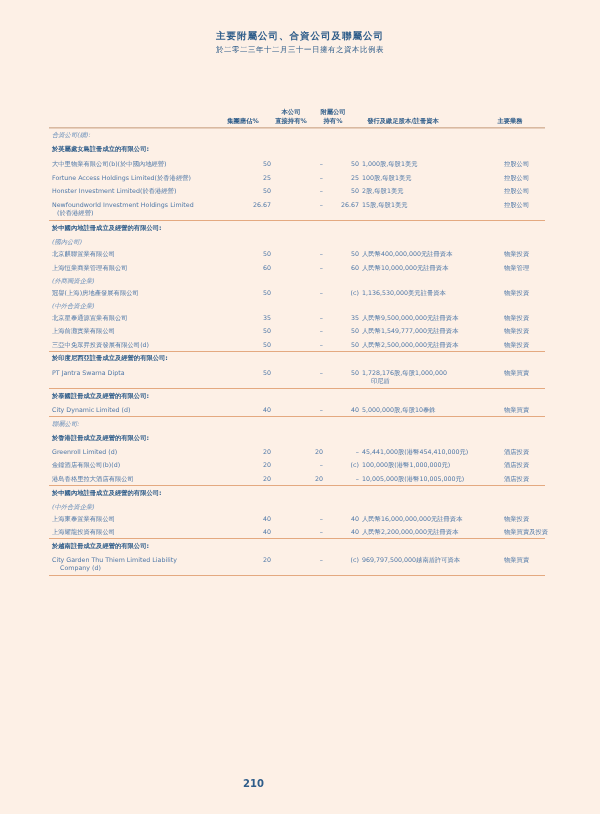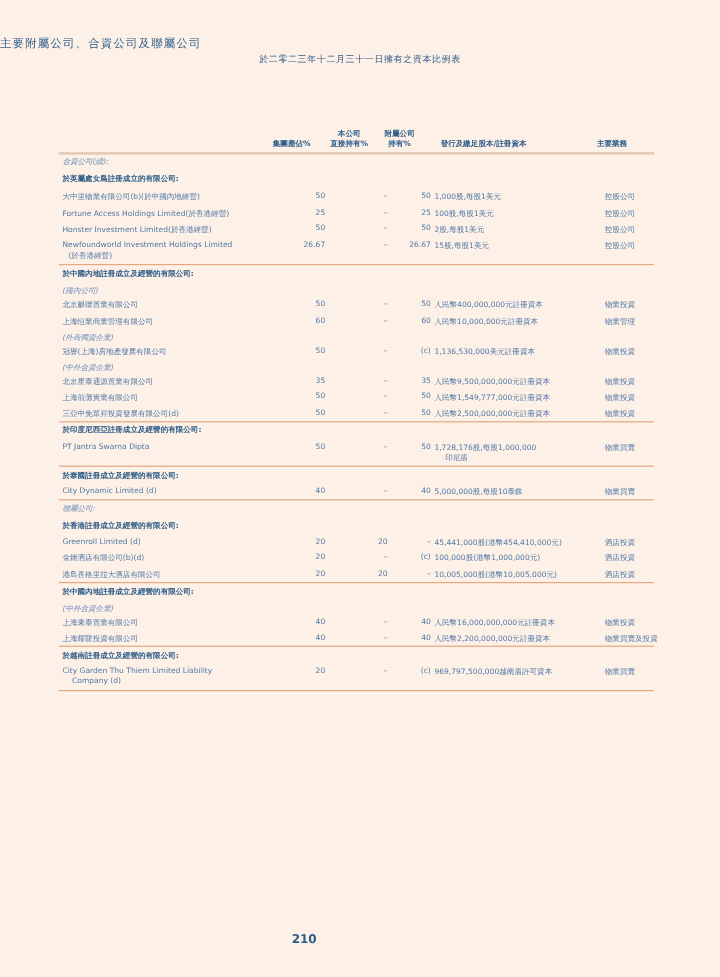--- a/index.html
+++ b/index.html
@@ -1,20 +1,20 @@
 <!DOCTYPE html>
 <html><head>
   <meta charset="utf-8">
   <style>
     html, body { margin:0; padding:0; }
     body {
       width:600px; height:814px; background:#fdf0e6; position:relative; overflow:hidden;
       font-family:"DejaVu Sans","Liberation Sans",sans-serif; color:#2f5d8a;
     }
-    .title { position:absolute; top:30px; left:0; width:600px; font-size:9.5px; font-weight:normal; color:#2f5d8a; letter-spacing:1px; }
+    .title { position:absolute; top:30px; left:0; width:600px; text-align:center; font-size:9.5px; font-weight:bold; color:#2f5d8a; letter-spacing:1px; }
     .subtitle { position:absolute; top:45px; left:0; width:600px; text-align:center; font-size:7.5px; color:#2f5d8a; letter-spacing:0.5px; }
     .hdr { position:absolute; top:107px; font-size:6.3px; font-weight:bold; color:#2f5d8a; text-align:center; line-height:9px; }
     .hdr-line { position:absolute; top:127px; left:49px; width:496px; height:1px; background:#d9b9a0; box-shadow:0 1px 0 #e8cfbd; }
     .row { position:absolute; left:49px; width:496px; font-size:6.3px; color:#4f78a8; height:13px; }
     .row span { position:absolute; top:0; white-space:nowrap; }
     .c-name { left:3px; }
     .c-a { left:162px; width:60px; text-align:right; }
     .c-b { left:228px; width:46px; text-align:right; }
     .c-c { left:270px; width:40px; text-align:right; }
     .c-cap { left:313px; }

